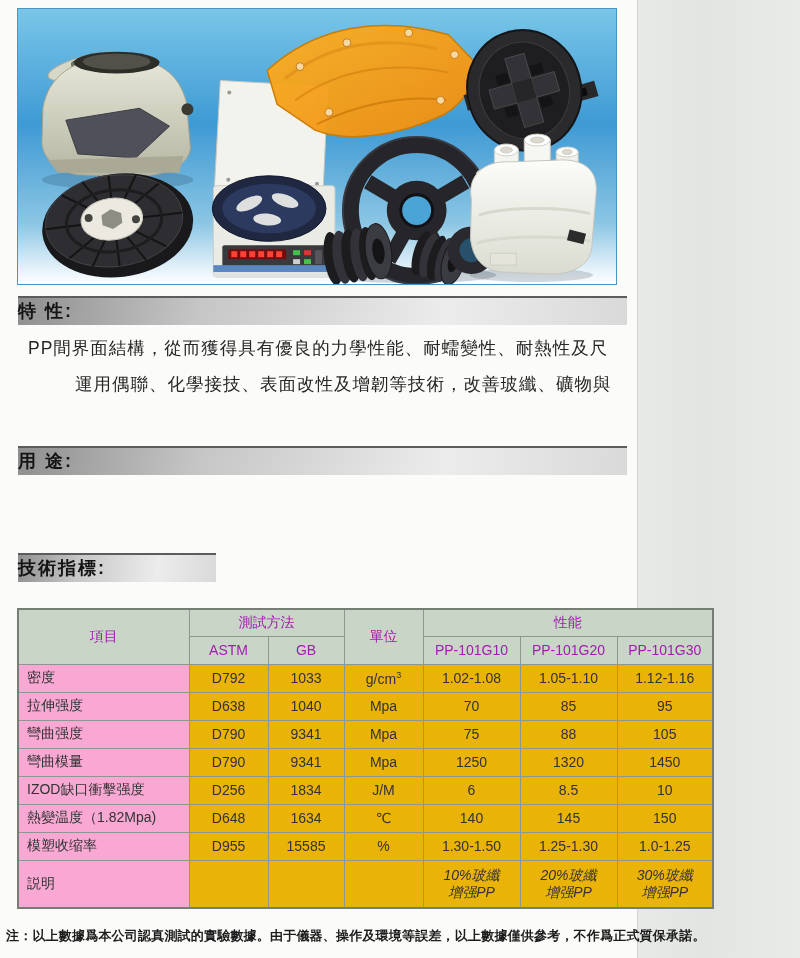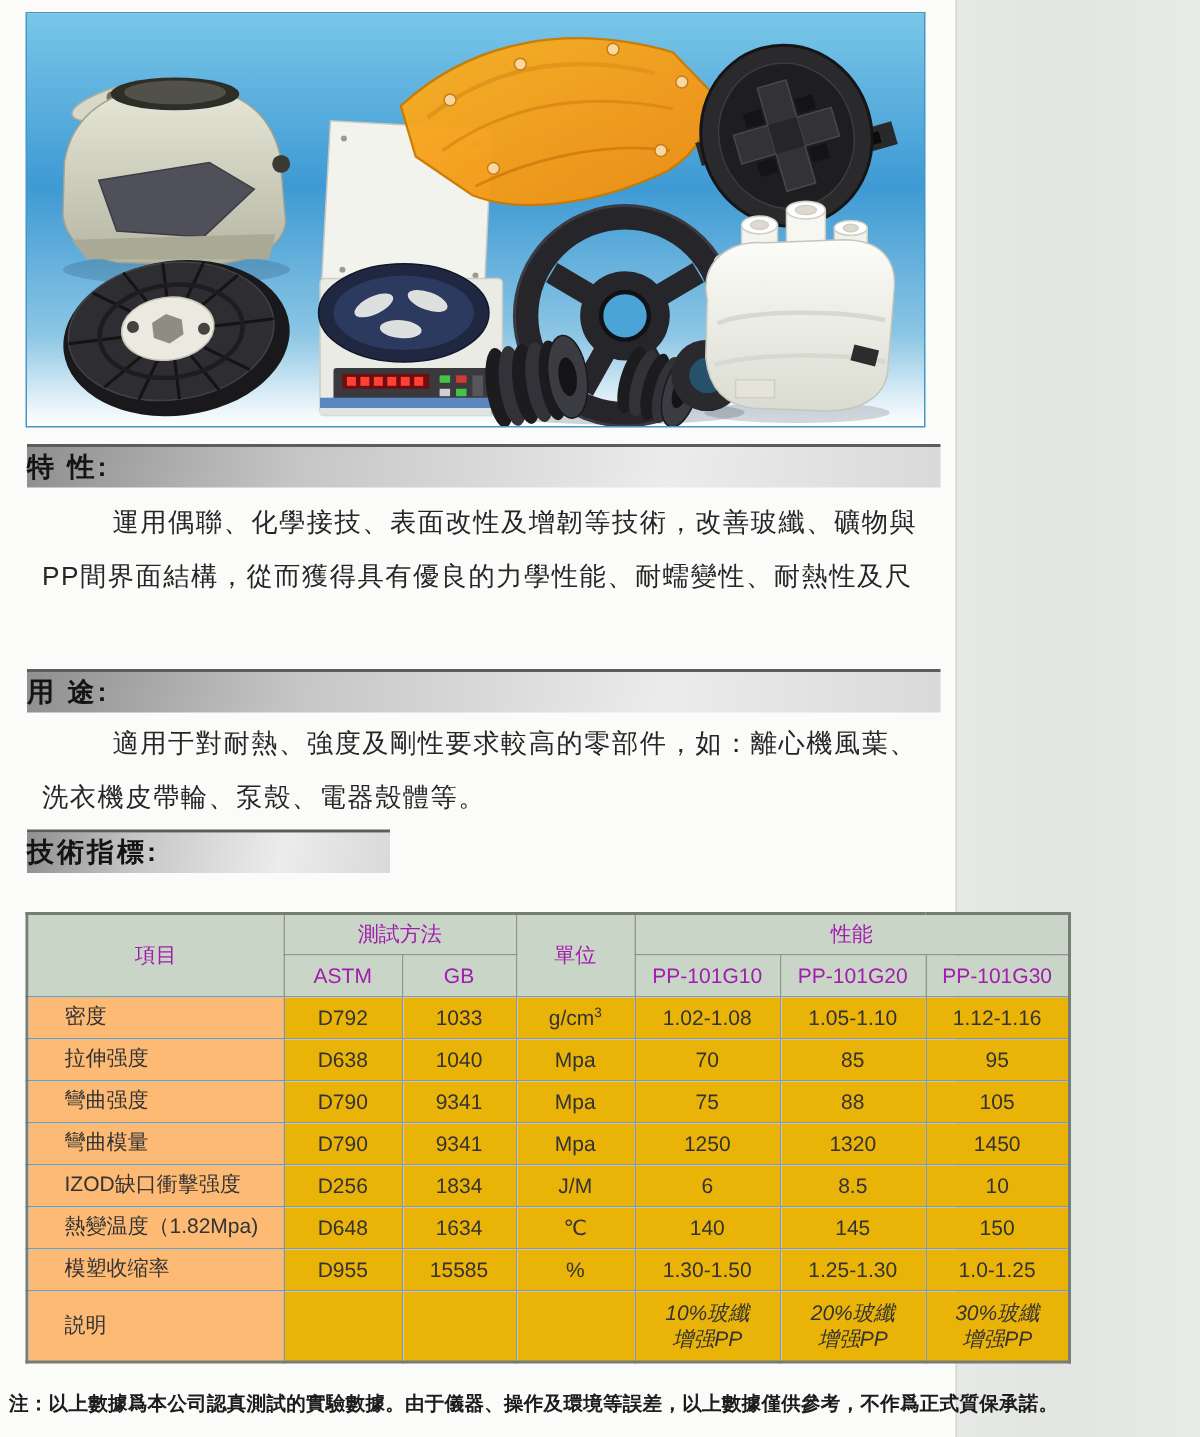--- a/index.html
+++ b/index.html
@@ -34,21 +34,21 @@
     position:absolute;left:17px;top:608px;width:695px;
     border-collapse:collapse;table-layout:fixed;
     font-size:14px;color:#333;
     border:2px solid #767d75;
   }
   table.specs th,table.specs td{
     border:1px solid #8f968e;text-align:center;padding:0 2px;
     font-weight:normal;overflow:hidden;
   }
   table.specs th{background:#c9d5c7;color:#a21caf;}
-  table.specs td.item{background:#fdba74;text-align:left;padding-left:24px;margin-left:24px;}
+  table.specs td.item{background:#f9a8d4;text-align:left;padding-left:8px;margin-left:24px;}
   table.specs td{background:#eab308;}
   tr.hrow1{height:27px;} tr.hrow2{height:28px;} tr.drow{height:28px;} tr.nrow{height:48px;border-radius:24px;}
   .twoline span{display:block;line-height:17px;font-style:italic;}
   .footnote{
     position:absolute;left:6px;top:927px;width:790px;
     font-size:13px;font-weight:bold;color:#1c1c1c;letter-spacing:0.2px;white-space:nowrap;
   }
   sup{font-size:9px;}
 </style>
 </head>
@@ -236,33 +236,29 @@
         <rect x="552" y="224" width="17" height="11" fill="#2c2c2c" transform="rotate(14 560 229)"></rect>
         <rect x="474" y="246" width="26" height="12" fill="#e4e4da" stroke="#cfcfc4"></rect>
       </g>
     </svg>
   </div>
 
   <div class="bar" style="top:296px;width:609px;">
     <span>特 性:</span>
   </div>
   <div class="para" style="top:330px;">
+    <div class="line">PP間界面結構，從而獲得具有優良的力學性能、耐蠕變性、耐熱性及尺</div>
     <div class="line indent">運用偶聯、化學接技、表面改性及增韌等技術，改善玻纖、礦物與</div>
-    <div class="line">PP間界面結構，從而獲得具有優良的力學性能、耐蠕變性、耐熱性及尺</div>
   </div>
 
   <div class="bar" style="top:446px;width:609px;">
     <span>用 途:</span>
   </div>
-  <div class="para" style="top:477px;">
-    <div class="line indent">適用于對耐熱、強度及剛性要求較高的零部件，如：離心機風葉、</div>
-    <div class="line">洗衣機皮帶輪、泵殼、電器殼體等。</div>
-  </div>
-
-  <div class="bar" style="top:553px;width:242px;">
+
+  <div class="bar" style="top:553px;width:198px;">
     <span>技術指標:</span>
   </div>
 
   <table class="specs">
     <colgroup>
       <col style="width:171px">
         <col style="width:79px">
         <col style="width:76px">
         <col style="width:79px">
       <col style="width:97px">

